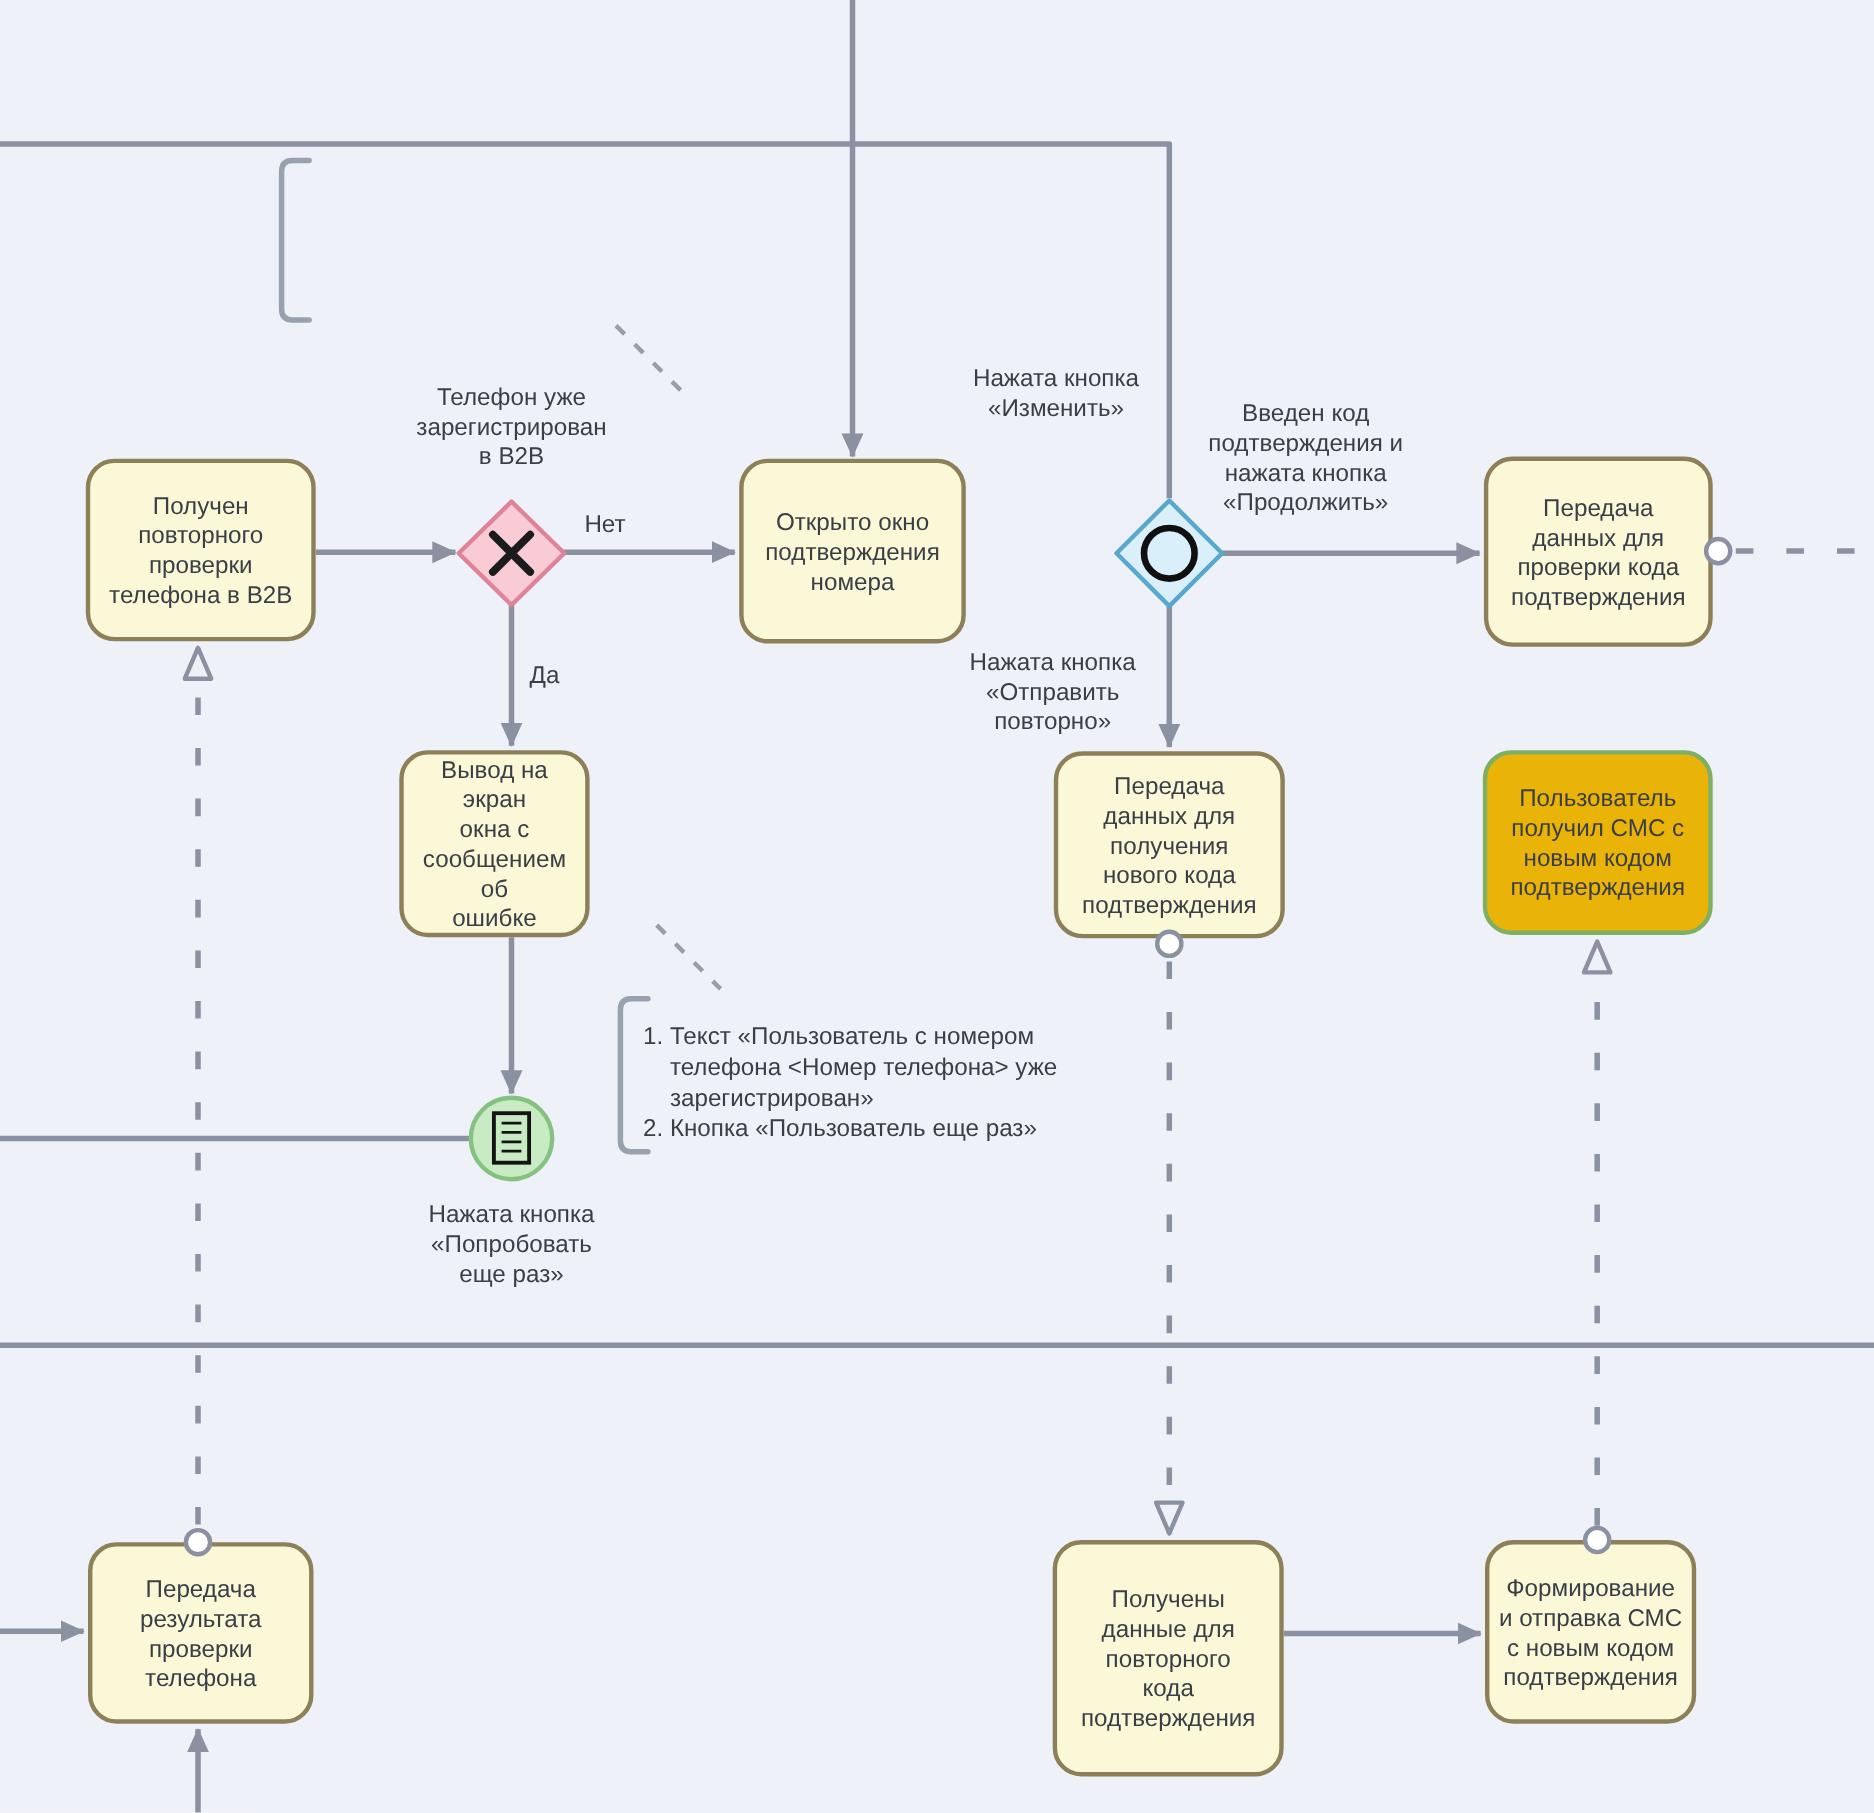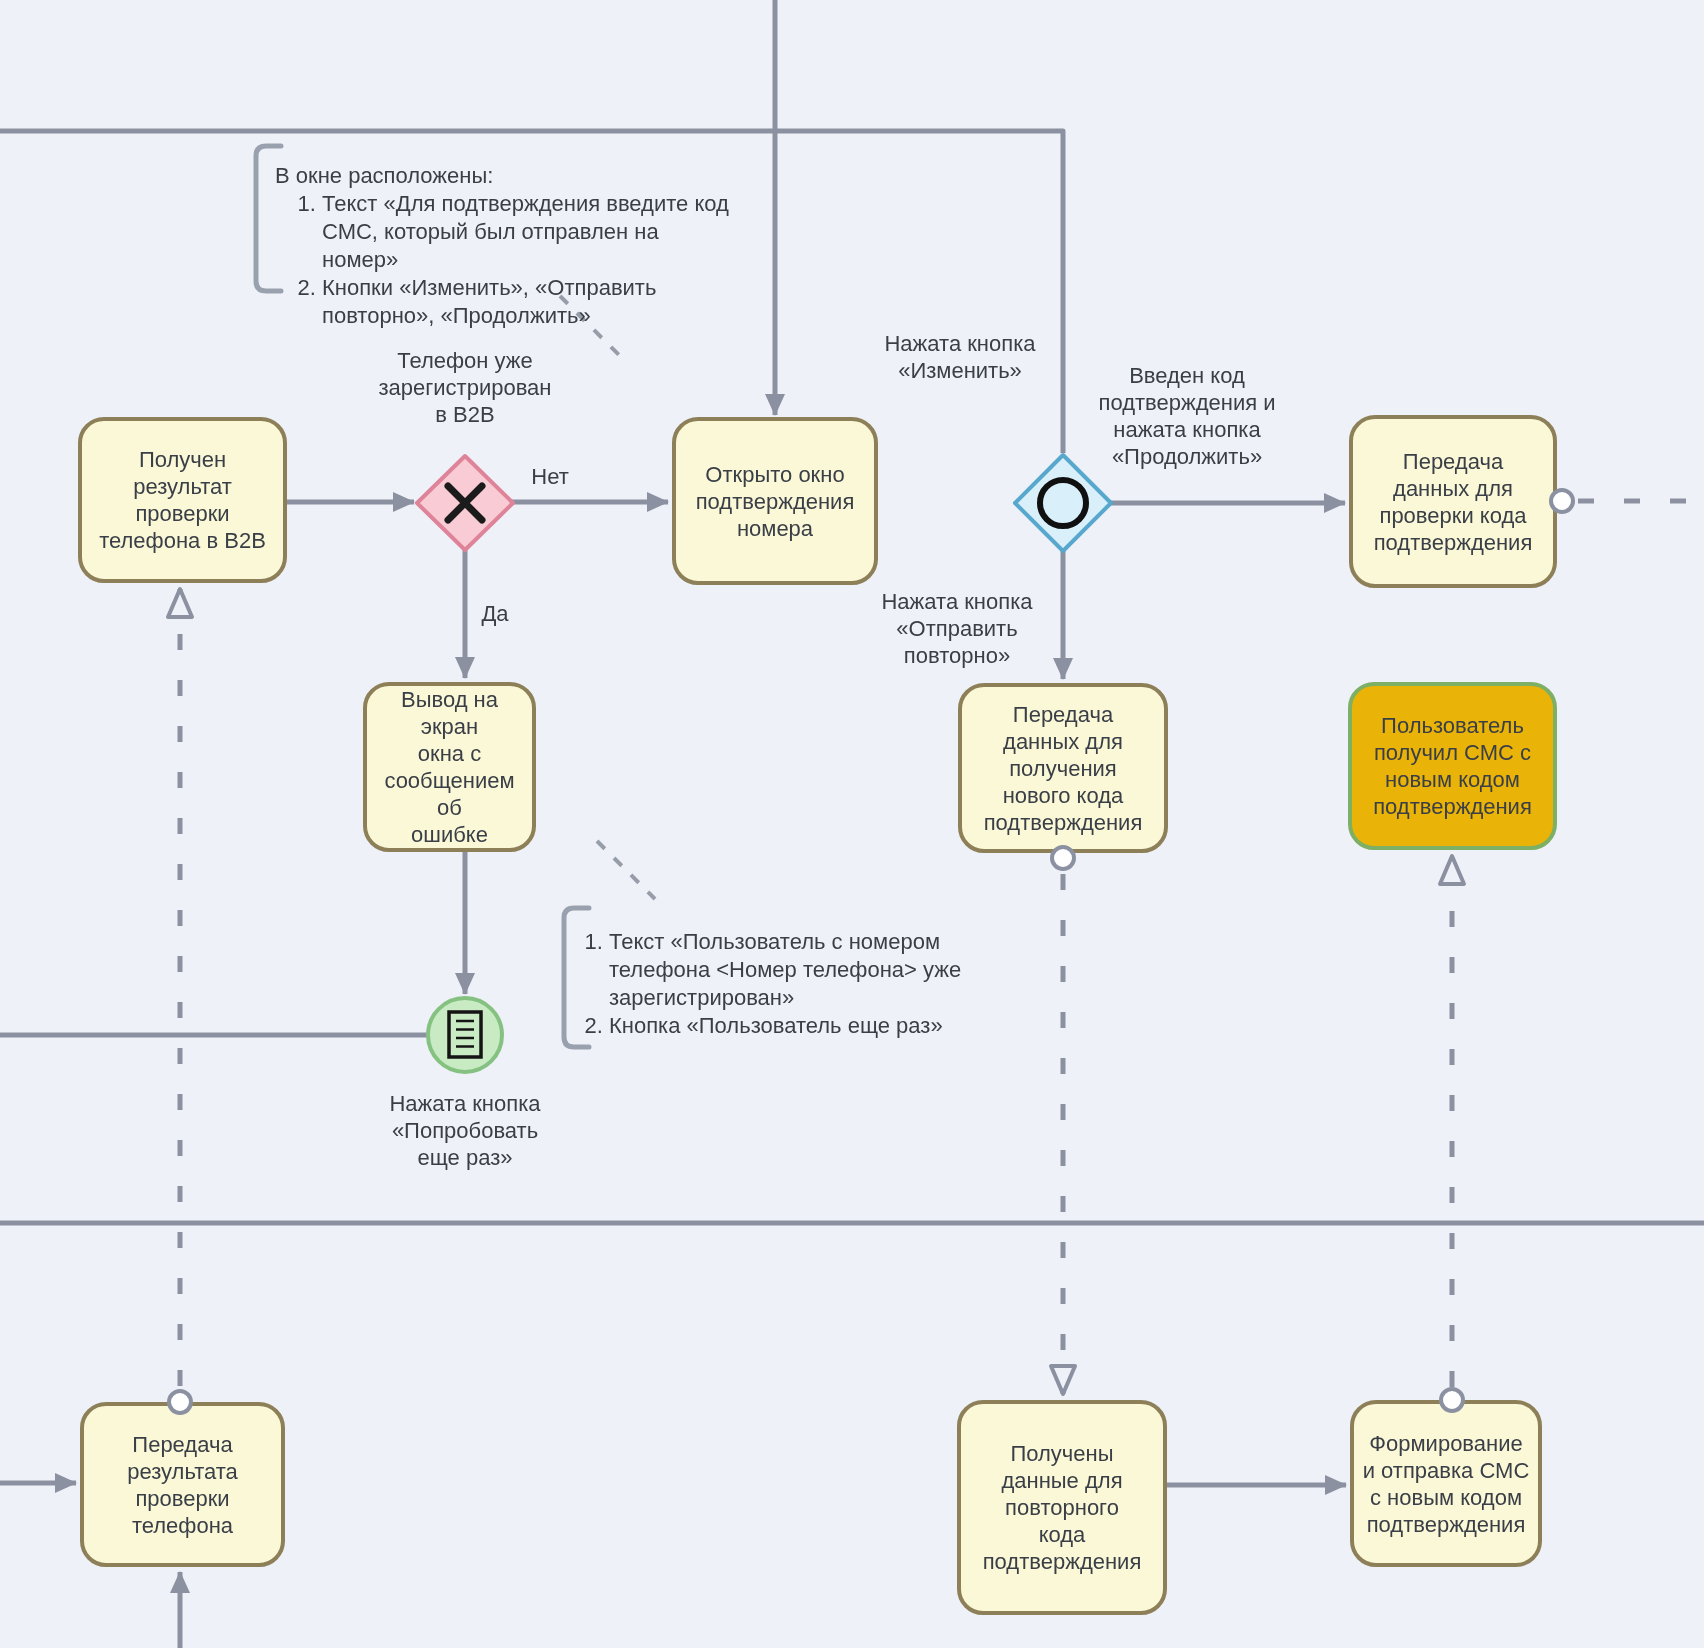--- a/index.html
+++ b/index.html
@@ -37,21 +37,21 @@
   .annotation li{white-space:pre-line;}
 </style>
 </head>
 <body>
 
 <div class="canvas">
 
   <div class="layer nodes">
     <div class="task" style="left:78px;top:417px;width:209px;height:166px">
       <span class="txt">Получен
-результат
+повторного
 проверки
 телефона в B2B</span>
     </div>
 
     <div class="task" style="left:672px;top:417px;width:206px;height:168px">
       <span class="txt">Открыто окно
 подтверждения
 номера</span>
     </div>
 
@@ -185,29 +185,20 @@
 «Продолжить»</div>
 
     <div class="edge-label" style="left:867px;top:588px;width:180px">Нажата кнопка
 «Отправить
 повторно»</div>
 
     <div class="edge-label" style="left:375px;top:1090px;width:180px">Нажата кнопка
 «Попробовать
 еще раз»</div>
 
-    <div class="annotation a1" style="left:275px;top:162px;width:460px">
-      <p class="intro">В окне расположены:</p>
-      <ol>
-        <li>Текст «Для подтверждения введите код
-СМС, который был отправлен на номер»</li>
-        <li>Кнопки «Изменить», «Отправить
-повторно», «Продолжить»</li>
-      </ol>
-    </div>
 
     <div class="annotation a2" style="left:575px;top:928px;width:400px">
       <ol>
         <li>Текст «Пользователь с номером
 телефона &lt;Номер телефона&gt; уже
 зарегистрирован»</li>
         <li>Кнопка «Пользователь еще раз»</li>
       </ol>
     </div>
   </div>

